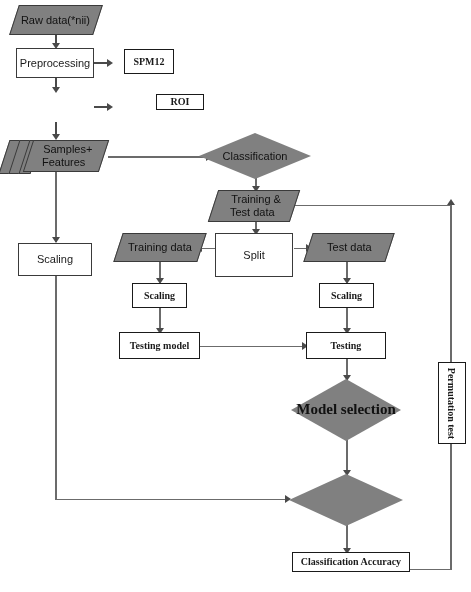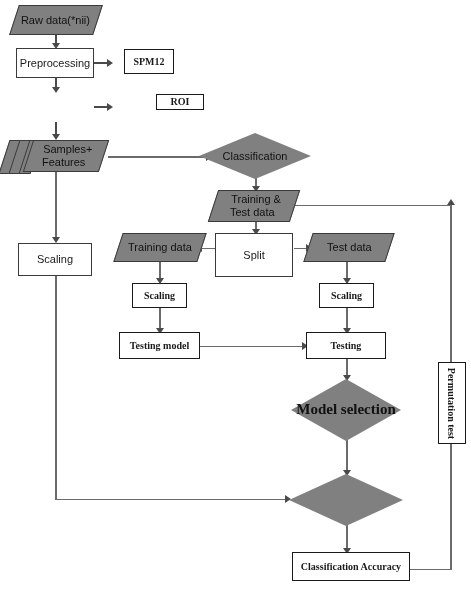--- a/index.html
+++ b/index.html
@@ -294,21 +294,21 @@
 
   <div class="node diamond diamond-serif" style="left:291px; top:379px; width:110px; height:62px;">
     <div class="dshape"></div>
     <div class="dlabel">Model selection</div>
   </div>
 
   <div class="node diamond diamond-serif" style="left:289px; top:474px; width:114px; height:52px;">
     <div class="dshape"></div>
   </div>
 
-  <div class="node rect-serif" style="left:292px; top:552px; width:118px; height:29px;">
+  <div class="node rect-serif" style="left:292px; top:552px; width:118px; height:20px;">
     <span>Classification Accuracy</span>
   </div>
 
   <div class="vbox" style="left:438px; top:362px; width:28px; height:82px;">
     <span>Permutation test</span>
   </div>
 
 </div>
 
 </body></html>

